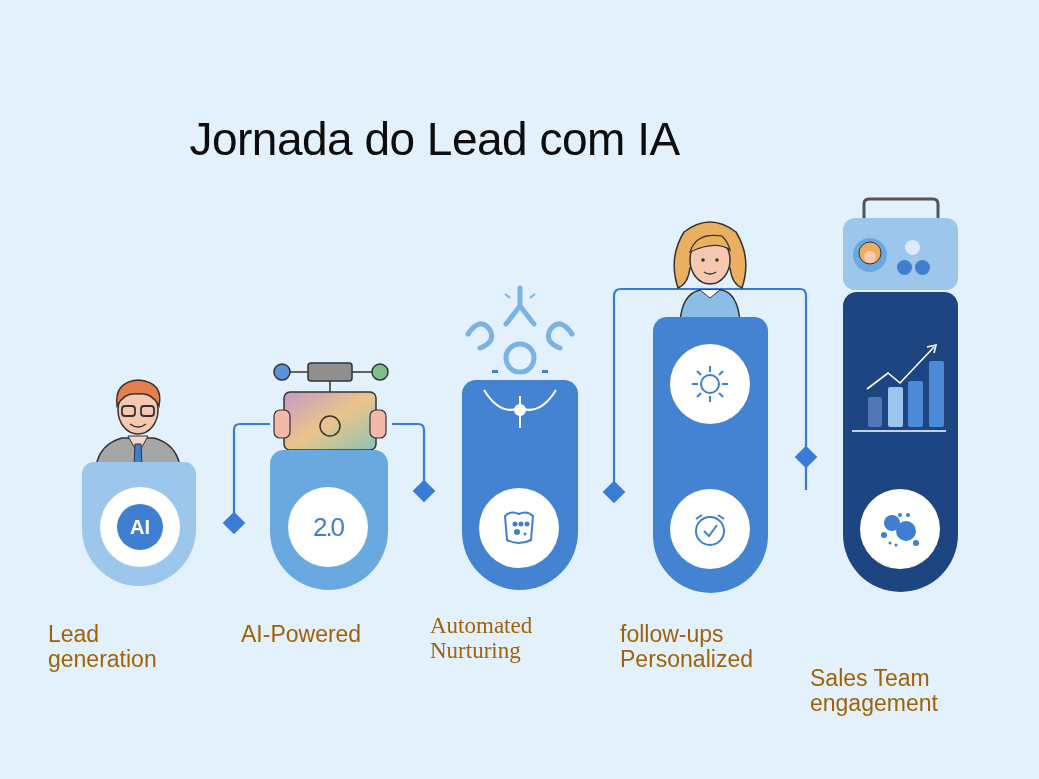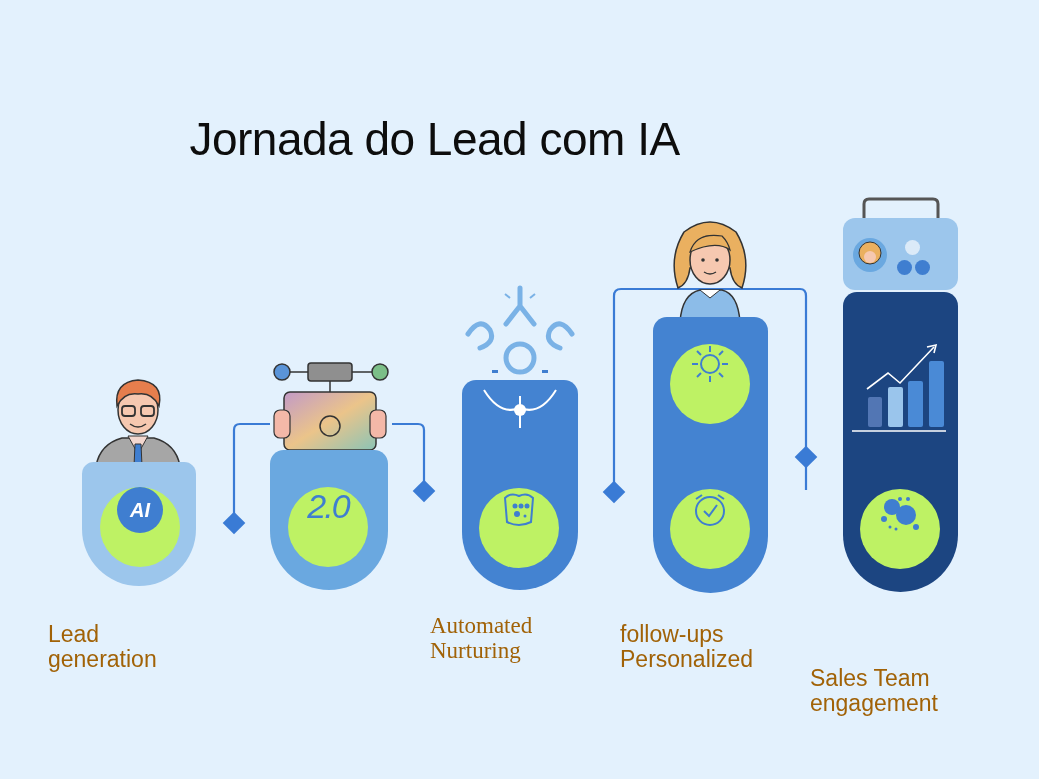--- a/index.html
+++ b/index.html
@@ -16,21 +16,21 @@
   .abs { position:absolute; }
   .label {
     position:absolute; width:180px; text-align:left;
     font-size:23px; line-height:25px; color:#a16207;
   }
   .pill {
     position:absolute; border-radius:14px 14px 60px 60px;
   }
   .circle {
     position:absolute; width:80px; height:80px; border-radius:50%;
-    background:#bef264; display:flex; align-items:flex-start; justify-content:center;font-style:italic;
+    background:#ffffff; display:flex; align-items:center; justify-content:center;
   }
   svg { overflow:visible; }
 </style>
 </head>
 <body>
 
 <div class="title">Jornada do Lead com IA</div>
 
 <svg class="abs" style="left:0;top:0;" width="1039" height="779">
   <g fill="none" stroke="#3a7bd5" stroke-width="2.2">
@@ -81,23 +81,24 @@
         <stop offset="1" stop-color="#8bc4b6"></stop>
       </linearGradient>
     </defs>
     <rect x="14" y="32" width="92" height="58" rx="6" fill="url(#tg)" stroke="#333" stroke-width="1.5"></rect>
     <circle cx="60" cy="66" r="10" fill="none" stroke="#333" stroke-width="1.5"></circle>
     <rect x="4" y="50" width="16" height="28" rx="6" fill="#f4b8a8" stroke="#333" stroke-width="1.2"></rect>
     <rect x="100" y="50" width="16" height="28" rx="6" fill="#f4b8a8" stroke="#333" stroke-width="1.2"></rect>
   </svg>
   <div class="pill" style="left:270px;top:450px;width:118px;height:140px;background:#6aa8e0;border-radius:14px 14px 60px 60px;"></div>
   <div class="circle" style="left:288px;top:487px;">
-    <span style="color:#3f7ed0;font-size:34px;letter-spacing:-2px;">2.0</span>
+    <span style="color:#3f7ed0;font-size:26px;letter-spacing:-2px;">2.0</span>
   </div>
   <div class="label" style="left:241px;top:622px;">
+    <div>AI-Powered</div>
   </div>
 </div>
 
 <div>
   <svg class="abs" style="left:458px;top:286px;" width="124" height="96">
     <g stroke="#7ab2e6" stroke-width="5" fill="none" stroke-linecap="round">
       <path d="M62 2 V20 M62 20 L48 38 M62 20 L76 38"></path>
       <path d="M10 48 Q22 30 32 44 Q38 56 22 62"></path>
       <path d="M114 48 Q102 30 92 44 Q86 56 102 62"></path>
       <circle cx="62" cy="72" r="14"></circle>

